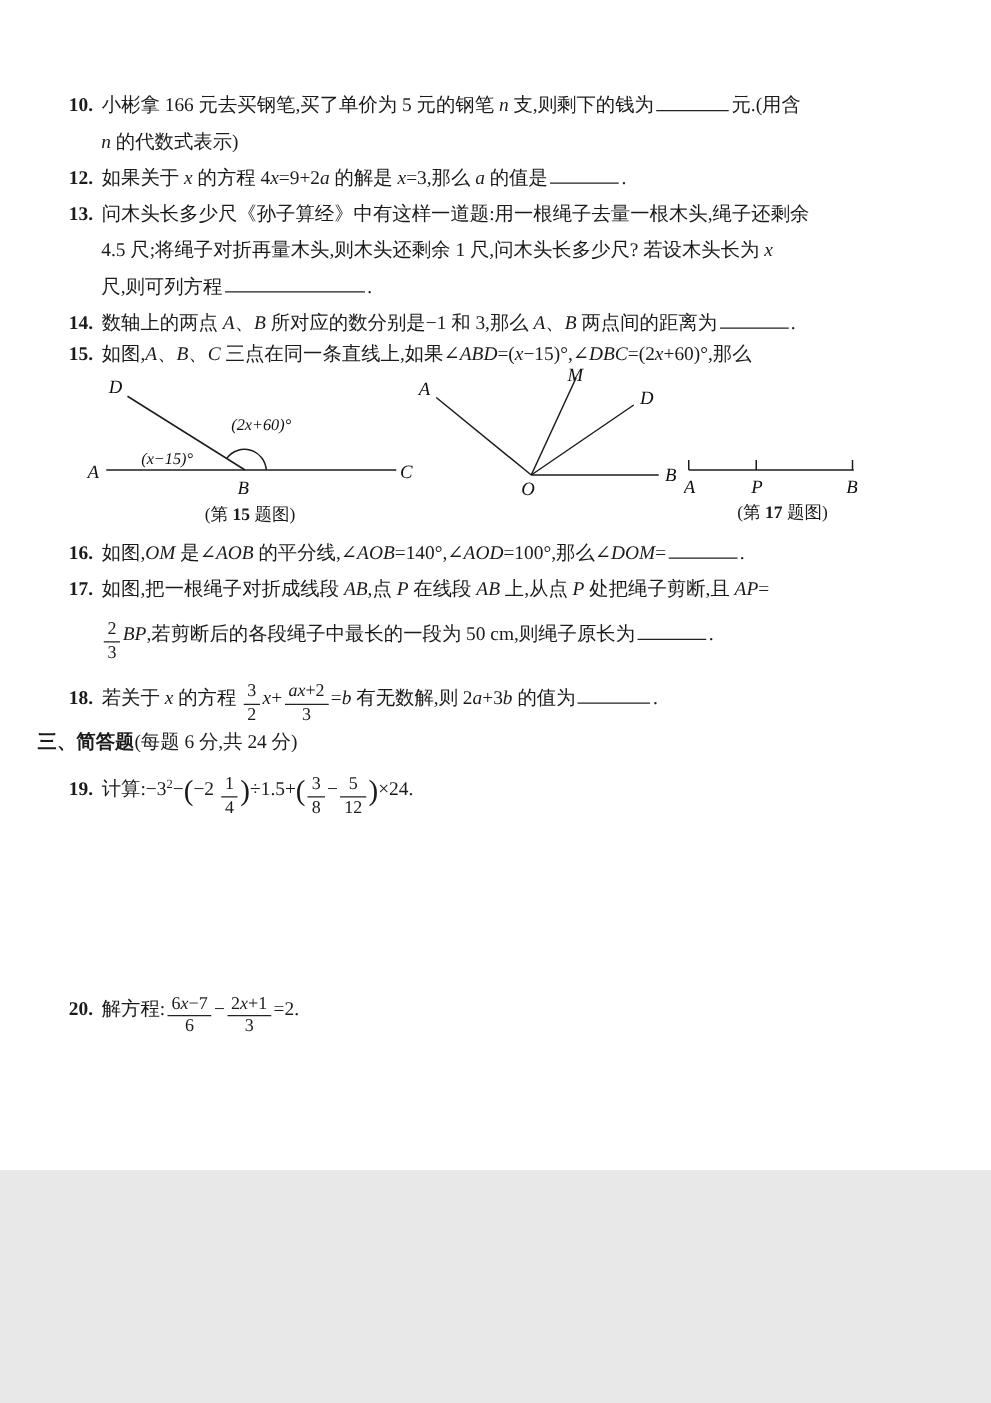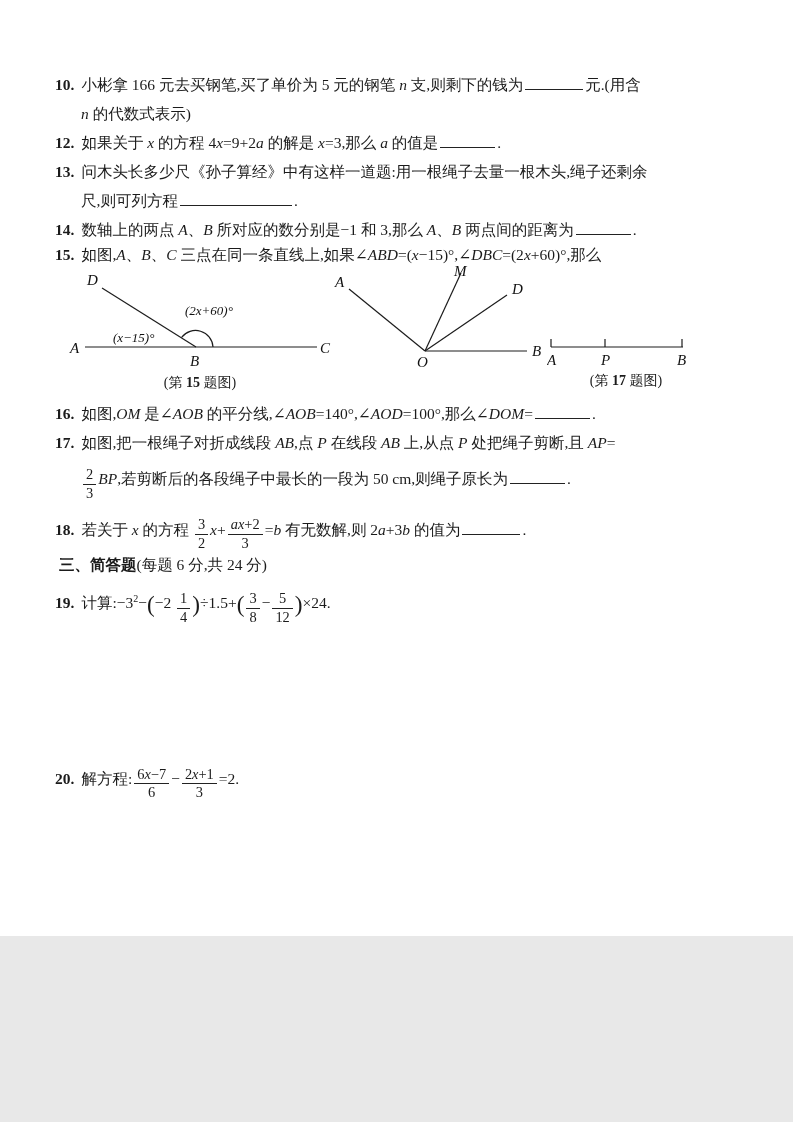--- a/index.html
+++ b/index.html
@@ -21,41 +21,42 @@
   .figrow{position:relative;height:132px;margin-top:-6px;}
   .fig{position:absolute;margin:0;padding:0;text-align:center;}
   .fig svg{display:block;}
   .figcap{font-size:14px;margin-top:3px;text-align:center;}
   .figcap b{font-weight:bold;}
   svg line, svg path{stroke:#1c1c1c;stroke-width:1.2;fill:none;}
   svg text{fill:#111;font-family:"Liberation Serif","DejaVu Serif",serif;}
   .pl{font-size:15px;font-style:italic;}
   .al{font-size:13px;font-style:italic;}
   .sec{font-size:15.5px;line-height:29px;margin-top:-2px;margin-left:-25px;white-space:nowrap;}
-  .sec b{font-weight:bold;margin-left:29px;}
+  .sec b{font-weight:bold;}
   .q19{margin-top:-2px;}
   .q20{margin-top:131px;}
   .footer{position:absolute;left:0;right:0;top:1082px;text-align:center;font-size:20px;
           letter-spacing:4px;color:#15803d;font-family:"Liberation Sans","DejaVu Sans",sans-serif;}
 </style>
 </head>
 <body>
 
 <div class="page">
   <div class="content">
 
     <div class="q">
         <div class="line"><span class="num">10.</span><span class="txt">小彬拿 166 元去买钢笔,买了单价为 5 元的钢笔 </span><span class="math"><i class="v">n</i></span><span class="txt"> 支,则剩下的钱为</span><span class="blank" style="width: 58px;"></span><span class="txt">元.(用含</span></div>
         <div class="line cont"><span class="math"><i class="v">n</i></span><span class="txt"> 的代数式表示)</span></div>
       </div>
     <div class="q">
         <div class="line"><span class="num">12.</span><span class="txt">如果关于 </span><span class="math"><i class="v">x</i></span><span class="txt"> 的方程 </span><span class="math">4<i class="v">x</i>=9+2<i class="v">a</i></span><span class="txt"> 的解是 </span><span class="math"><i class="v">x</i>=3</span><span class="txt">,那么 </span><span class="math"><i class="v">a</i></span><span class="txt"> 的值是</span><span class="blank" style="width: 55px;"></span><span class="txt">.</span></div>
       </div>
     <div class="q">
         <div class="line"><span class="num">13.</span><span class="txt">问木头长多少尺《孙子算经》中有这样一道题:用一根绳子去量一根木头,绳子还剩余</span></div>
+        <div class="line cont"><span class="txt">4.5 尺;将绳子对折再量木头,则木头还剩余 1 尺,问木头长多少尺? 若设木头长为 </span><span class="math"><i class="v">x</i></span></div>
         <div class="line cont"><span class="txt">尺,则可列方程</span><span class="blank" style="width: 112px;"></span><span class="txt">.</span></div>
       </div>
     <div class="q">
         <div class="line"><span class="num">14.</span><span class="txt">数轴上的两点 </span><span class="math"><i class="v">A</i></span><span class="txt">、</span><span class="math"><i class="v">B</i></span><span class="txt"> 所对应的数分别是</span><span class="math">−1</span><span class="txt"> 和 3,那么 </span><span class="math"><i class="v">A</i></span><span class="txt">、</span><span class="math"><i class="v">B</i></span><span class="txt"> 两点间的距离为</span><span class="blank" style="width: 55px;"></span><span class="txt">.</span></div>
       </div>
     <div class="q" style="margin-top:-4px">
         <div class="line"><span class="num">15.</span><span class="txt">如图,</span><span class="math"><i class="v">A</i></span><span class="txt">、</span><span class="math"><i class="v">B</i></span><span class="txt">、</span><span class="math"><i class="v">C</i></span><span class="txt"> 三点在同一条直线上,如果∠</span><span class="math"><i class="v">A</i><i class="v">B</i><i class="v">D</i>=(<i class="v">x</i>−15)°</span><span class="txt">,∠</span><span class="math"><i class="v">D</i><i class="v">B</i><i class="v">C</i>=(2<i class="v">x</i>+60)°</span><span class="txt">,那么</span></div>
       </div>
 
     <div class="figrow">

